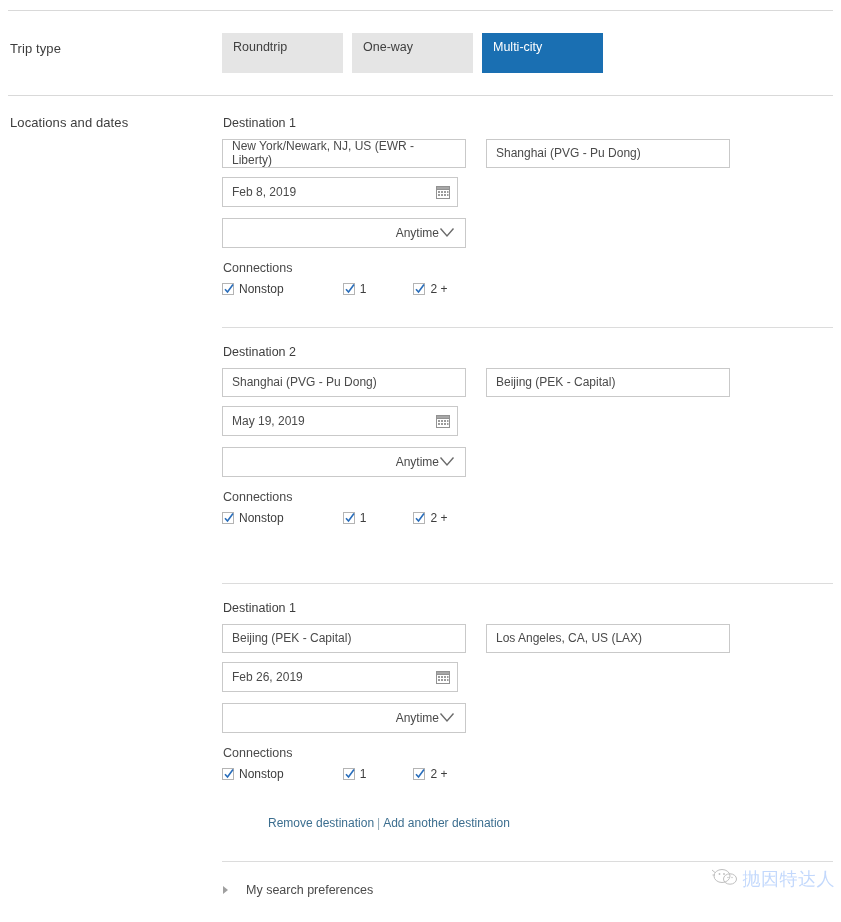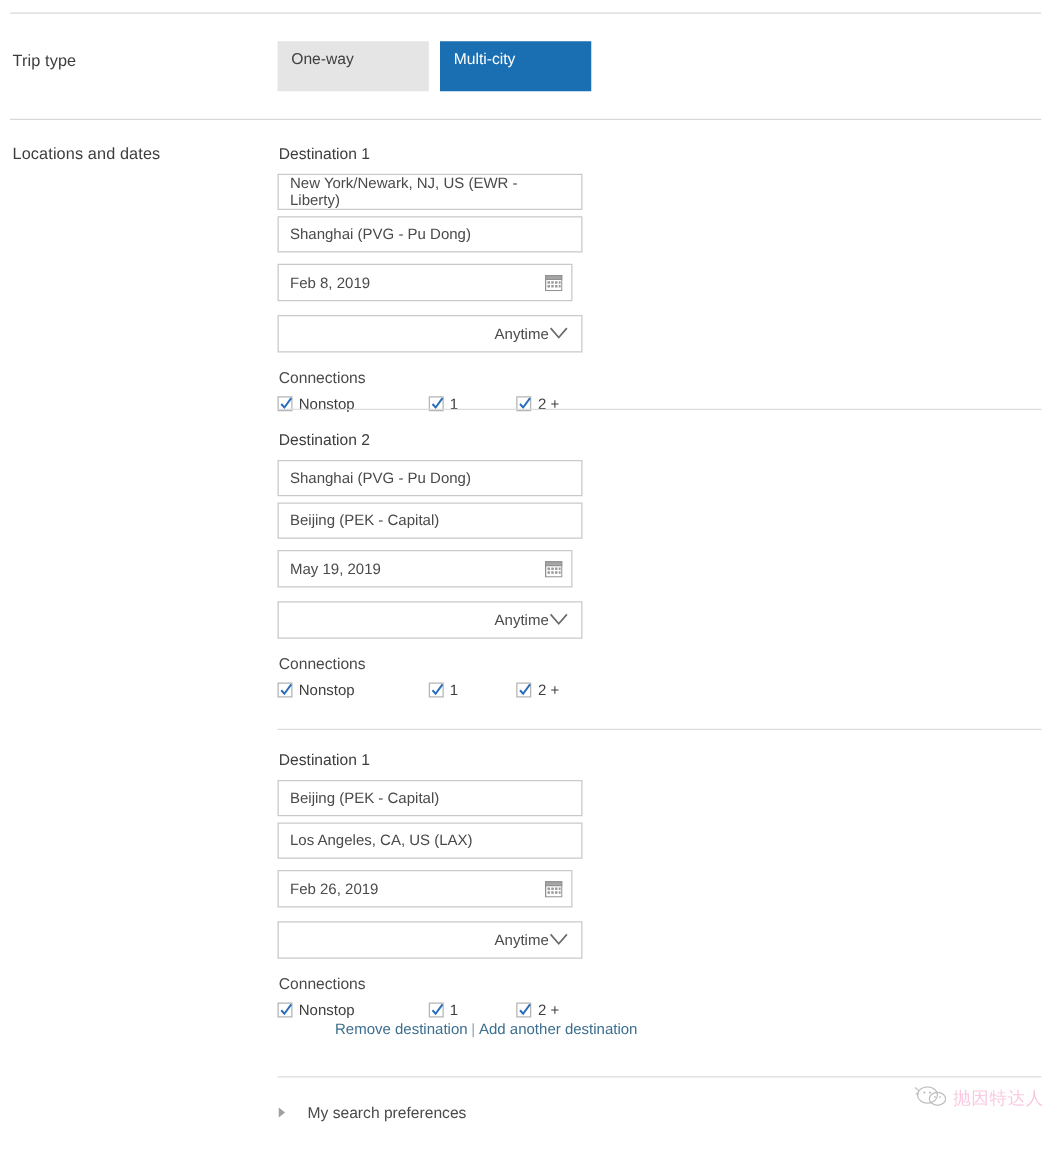--- a/index.html
+++ b/index.html
@@ -69,23 +69,22 @@
   
   .dest-block { position: absolute; left: 222px; }
   .dest-title {
     font-size: 12.5px;
     color: #3d3d3d;
     margin: 0 0 9px 1px;
     line-height: 1;
   }
   .field-row {
     display: flex;
-    gap: 5px;
+    gap: 20px;
     margin-bottom: 9px;
-    flex-direction: column;
   }
   .txt-field {
     width: 244px; height: 29px;
     border: 1px solid #c9c9c9;
     background: #ffffff;
     display: flex;
     align-items: center;
     padding: 0 9px;
     font-size: 12px;
     color: #4a4a4a;
@@ -192,34 +191,35 @@
     position: absolute;
     right: 6px; top: 866px;
     display: flex;
     align-items: center;
     opacity: .30;
     pointer-events: none;
   }
   .wm-logo { width: 26px; height: 22px; margin-right: 6px; }
   .wm-text {
     font-family: "DejaVu Sans", sans-serif;
-    font-size: 14px;
-    color: #ec4899;
+    font-size: 18px;
+    color: #3b82f6;
     letter-spacing: .5px;
     white-space: nowrap;
   }
 </style>
 </head>
 <body>
 
 <div class="rule-full" style="top:10px;"></div>
 
 <div class="side-label" style="top:29px;margin-top:12px;">Trip type</div>
 
 <div class="triptype-row">
+  <button class="trip-btn">Roundtrip</button>
   <button class="trip-btn">One-way</button>
   <button class="trip-btn active">Multi-city</button>
 </div>
 
 <div class="rule-full" style="top:95px;"></div>
 
 <div class="side-label" style="top:115px;">Locations and dates</div>
 
 <div class="dest-block" style="top:117px;">
   <div class="dest-title">Destination 1</div>

